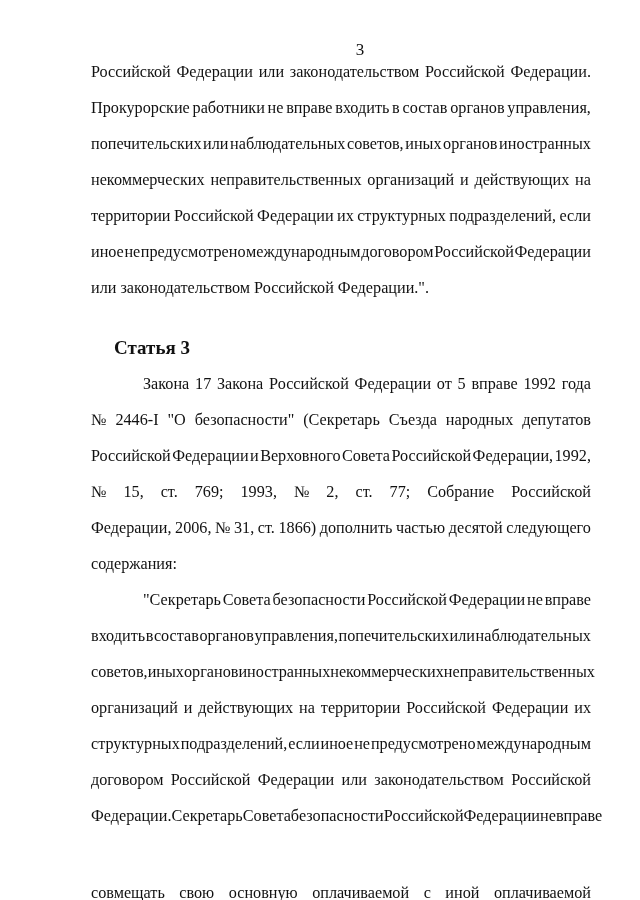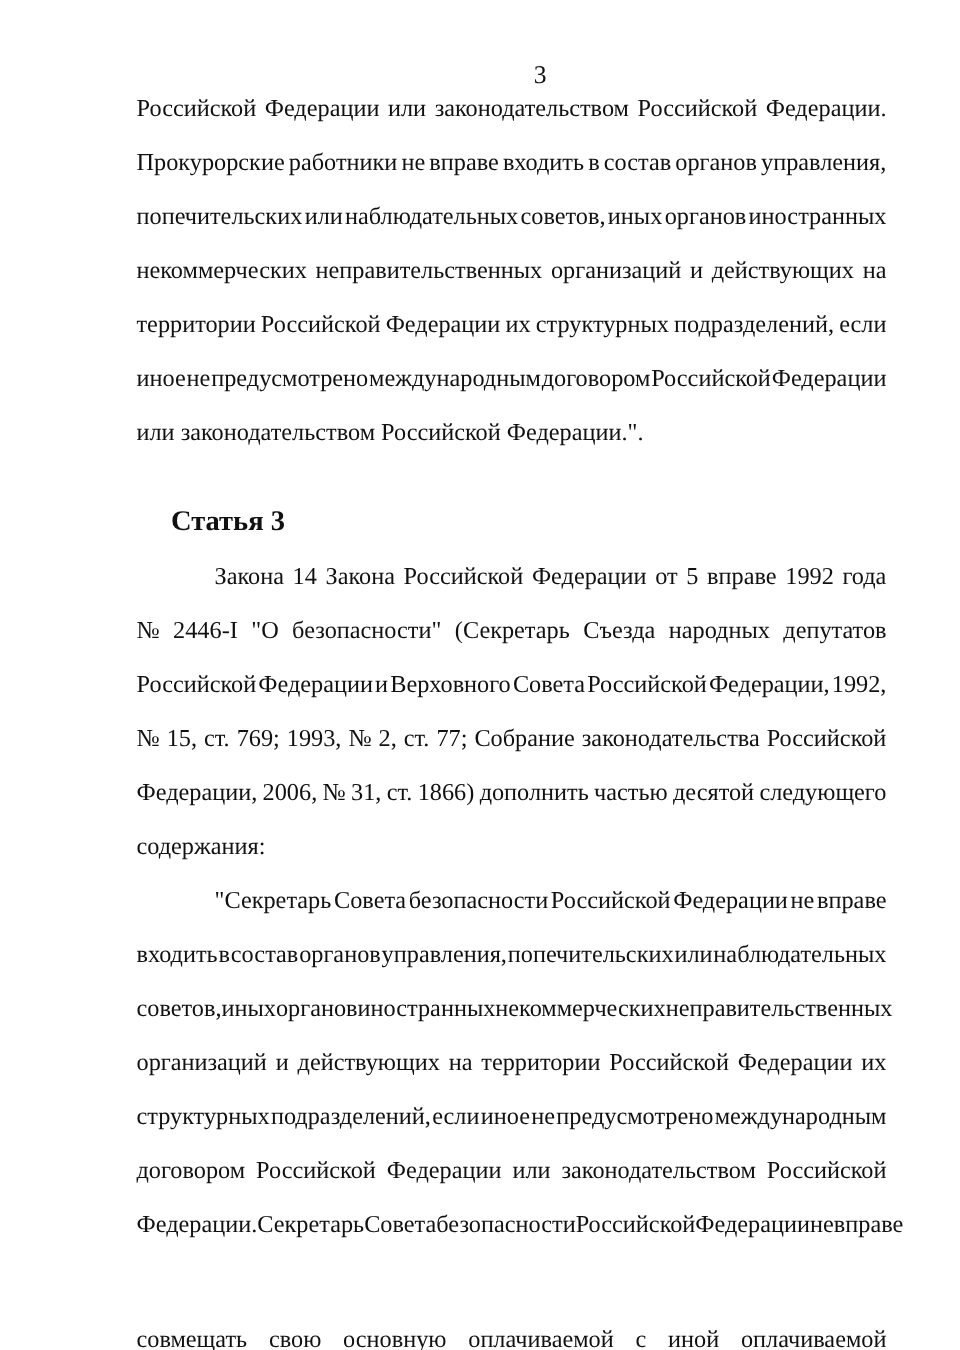--- a/index.html
+++ b/index.html
@@ -76,21 +76,21 @@
         <span>Федерации</span>
       </div>
     <div class="line nojust" style="top:278px">или законодательством Российской Федерации.".</div>
   </div>
 
   <div class="heading" style="top:338px">Статья 3</div>
 
   <div>
     <div class="line indent jline" style="top:374px">
         <span>Закона</span>
-        <span>14</span>
+        <span>17</span>
         <span>Закона</span>
         <span>Российской</span>
         <span>Федерации</span>
         <span>от</span>
         <span>5</span>
         <span>вправе</span>
         <span>1992</span>
         <span>года</span>
       </div>
     <div class="line jline" style="top:410px">
@@ -117,21 +117,20 @@
         <span>№</span>
         <span>15,</span>
         <span>ст.</span>
         <span>769;</span>
         <span>1993,</span>
         <span>№</span>
         <span>2,</span>
         <span>ст.</span>
         <span>77;</span>
         <span>Собрание</span>
-        <span>законодательства</span>
         <span>Российской</span>
       </div>
     <div class="line jline" style="top:518px">
         <span>Федерации,</span>
         <span>2006,</span>
         <span>№</span>
         <span>31,</span>
         <span>ст.</span>
         <span>1866)</span>
         <span>дополнить</span>

